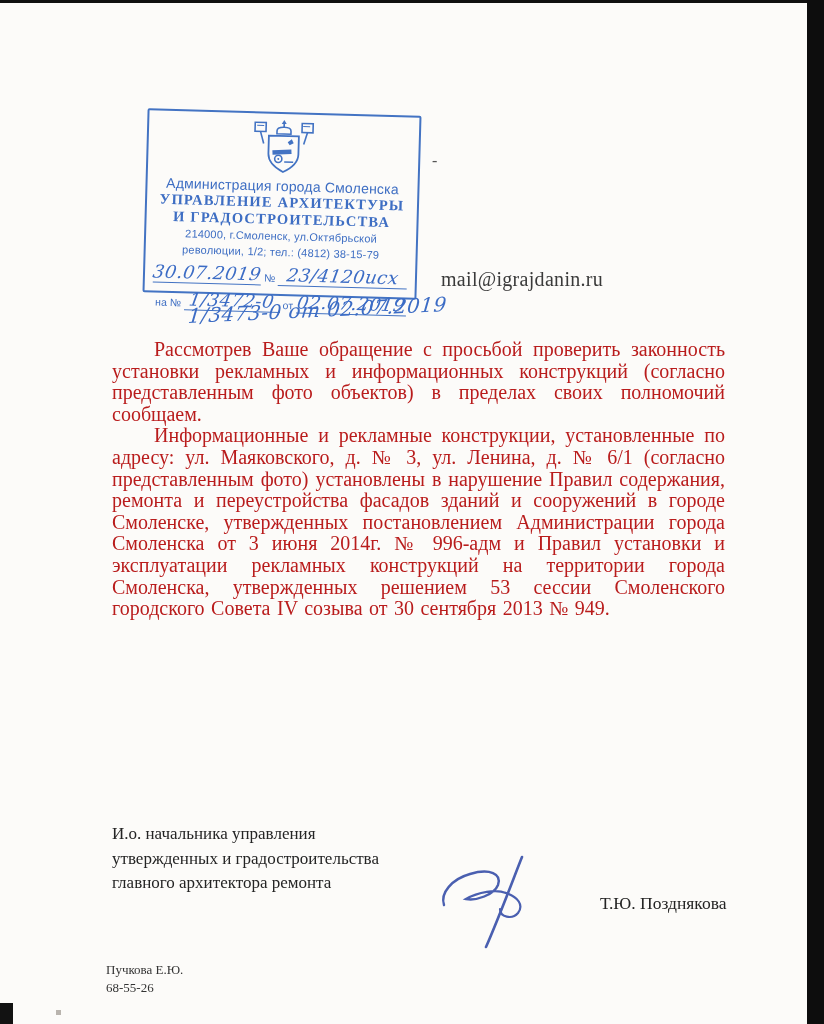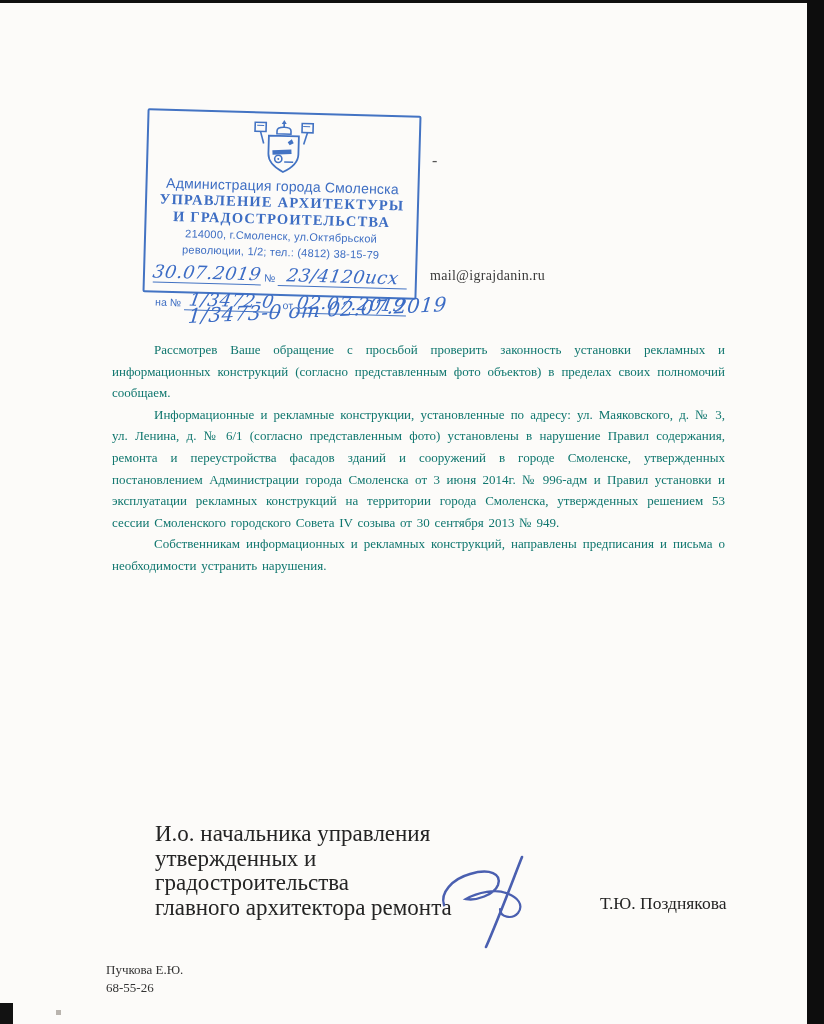--- a/index.html
+++ b/index.html
@@ -48,37 +48,37 @@
     letter-spacing:.5px;
     white-space:nowrap;
   }
   .stamp-note {
     position:absolute; left:188px; top:299px;
     transform:rotate(-2.6deg);
     font-size:20px;
   }
 
   .recipient-email {
-    position:absolute; left:430px; top:268px;
-    font-size:14px; color:#3a3a3a; letter-spacing:.3px;
+    position:absolute; left:441px; top:268px;
+    font-size:20px; color:#3a3a3a; letter-spacing:.3px;
   }
   .dash-mark { position:absolute; left:432px; top:152px; color:#555; font-size:16px; }
 
   
   .body-text {
     position:absolute; left:112px; top:339px; width:613px;
-    font-size:13px; line-height:21.6px;
-    text-align:justify; color:#0f766e;
+    font-size:20px; line-height:21.6px;
+    text-align:justify; color:#b91c1c;
   }
   .body-text p { margin:0; text-indent:42px; word-spacing:1.5px; }
 
   
   .sign-position {
     position:absolute; left:112px; top:822px; width:330px;
-    font-size:23px; line-height:24.5px; color:#242424;margin-left:43px;
+    font-size:17px; line-height:24.5px; color:#242424;
   }
   .sign-stroke { position:absolute; left:438px; top:843px; }
   .sign-name { position:absolute; left:600px; top:893px; font-size:17.5px; color:#242424;text-align:center; }
 
   
   .footer {
     position:absolute; left:106px; top:961px;
     font-size:13px; line-height:18px; color:#333;
   }
 </style>
@@ -146,21 +146,20 @@
     <span class="hw" style="font-size:20px">1/3473-0 от 02.07.2019</span>
   </div>
 
   <div class="dash-mark">-</div>
 
   <div class="recipient-email">mail@igrajdanin.ru</div>
 
   <div class="body-text">
     <p>Рассмотрев Ваше обращение с просьбой проверить законность установки рекламных и информационных конструкций (согласно представленным фото объектов) в пределах своих полномочий сообщаем.</p>
     <p>Информационные и рекламные конструкции, установленные по адресу: ул. Маяковского, д. № 3, ул. Ленина, д. № 6/1 (согласно представленным фото) установлены в нарушение Правил содержания, ремонта и переустройства фасадов зданий и сооружений в городе Смоленске, утвержденных постановлением Администрации города Смоленска от 3 июня 2014г. № 996-адм и Правил установки и эксплуатации рекламных конструкций на территории города Смоленска, утвержденных решением 53 сессии Смоленского городского Совета IV созыва от 30 сентября 2013 № 949.</p>
-    <p>Собственникам информационных и рекламных конструкций, направлены предписания и письма о необходимости устранить нарушения.</p>
   </div>
 
   <div class="sign-position">
     <div>И.о. начальника управления</div>
     <div>утвержденных и градостроительства</div>
     <div>главного архитектора ремонта</div>
   </div>
 
   <svg class="sign-stroke" width="120" height="110" viewBox="0 0 120 110" fill="none">
     <path d="M6 62 C2 50 14 36 32 31 C52 25 64 31 60 42 C56 52 38 58 28 56 C40 49 58 46 68 50" stroke="#4a5fb0" stroke-width="2.4" stroke-linecap="round"></path>

